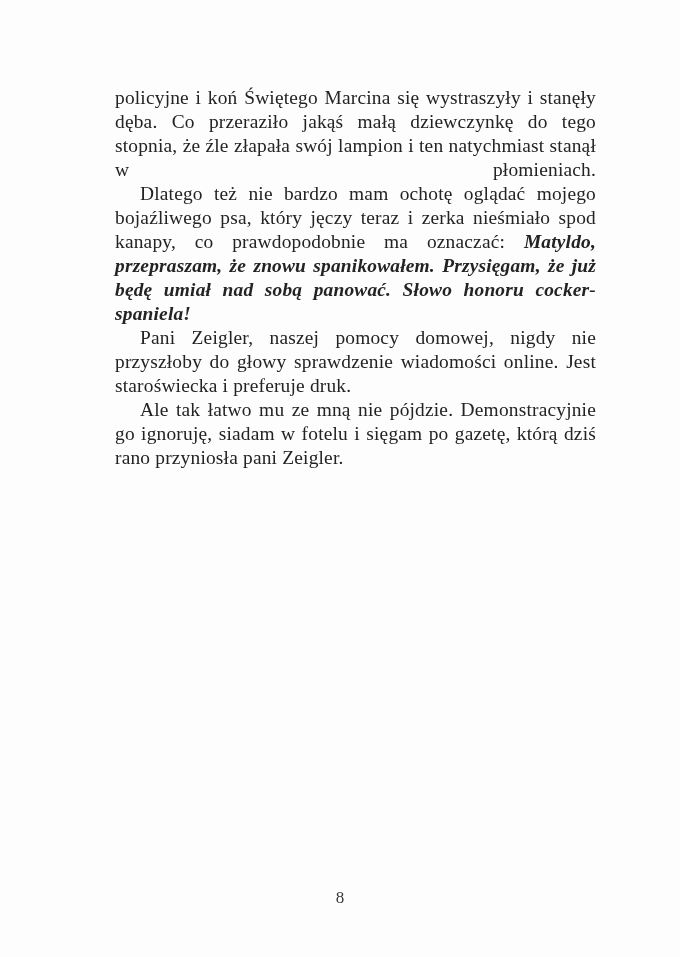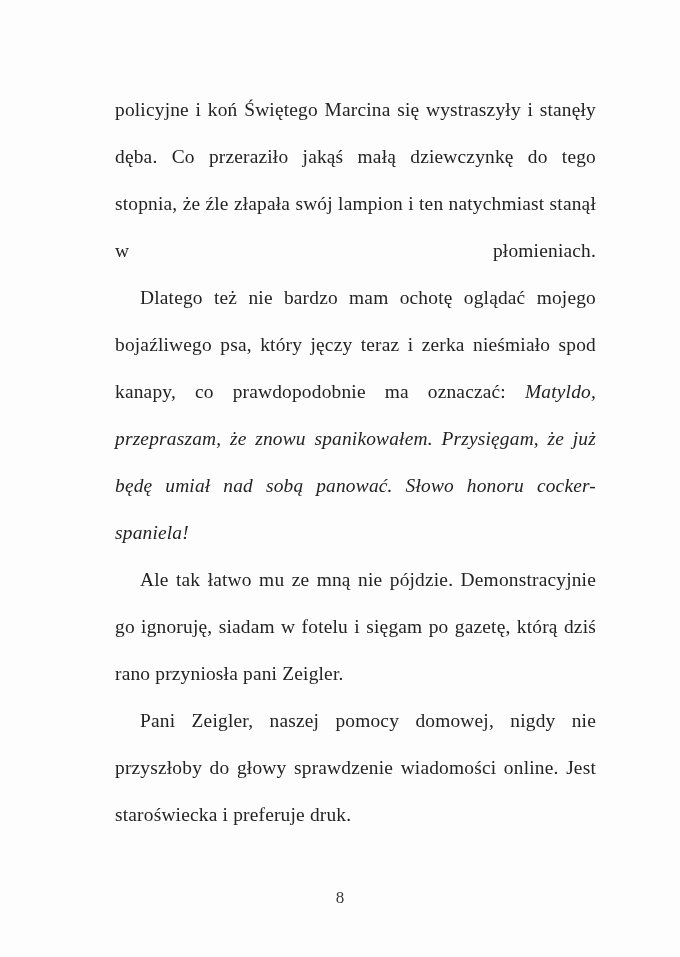--- a/index.html
+++ b/index.html
@@ -26,36 +26,37 @@
   .text-block {
     position: absolute;
     left: 115px;
     top: 86px;
     width: 481px;
   }
 
   .para {
     margin: 0;
     font-size: 19.4px;
-    line-height: 47px;
+    line-height: 24px;
     text-align: justify;
     text-justify: inter-word;
     text-indent: 25px;
     color: #232323;
     hyphens: manual;
     -webkit-hyphens: manual;
     letter-spacing: 0.01em;
   }
 
   .para.first {
     text-indent: 0;
   }
 
   .para .inline-italic {
     font-style: italic;
+    font-weight: bold;
   }
 
   
   .para.full-measure {
     text-align-last: justify;
   }
 
   .folio {
     position: absolute;
     left: 0;
@@ -73,22 +74,22 @@
 
 <div class="page">
 
   <div class="text-block">
 
     <p class="para first full-measure">policyjne i koń Świętego Marcina się wystraszyły i stanęły dęba. Co przeraziło jakąś małą dziewczynkę do tego stopnia, że źle złapała swój lampion i ten natychmiast stanął w płomieniach.</p>
 
 
     <p class="para"><span>Dlatego też nie bardzo mam ochotę oglądać mojego bojaźliwego psa, który jęczy teraz i zerka nieśmiało spod kanapy, co prawdopodobnie ma oznaczać: </span><span class="inline-italic">Matyldo, przepraszam, że znowu spanikowałem. Przysięgam, że już będę umiał nad sobą panować. Słowo honoru cocker-spaniela!</span></p>
 
+    <p class="para">Pani Zeigler, naszej pomocy domowej, nigdy nie przyszłoby do głowy sprawdzenie wiadomości online. Jest staroświecka i preferuje druk.</p>
+
     <p class="para">Ale tak łatwo mu ze mną nie pójdzie. Demonstracyjnie go ignoruję, siadam w fotelu i sięgam po gazetę, którą dziś rano przyniosła pani Zeigler.</p>
-
-    <p class="para">Pani Zeigler, naszej pomocy domowej, nigdy nie przyszłoby do głowy sprawdzenie wiadomości online. Jest staroświecka i preferuje druk.</p>
 
 
   </div>
 
   <div class="folio">8</div>
 
 </div>
 
 </body></html>

